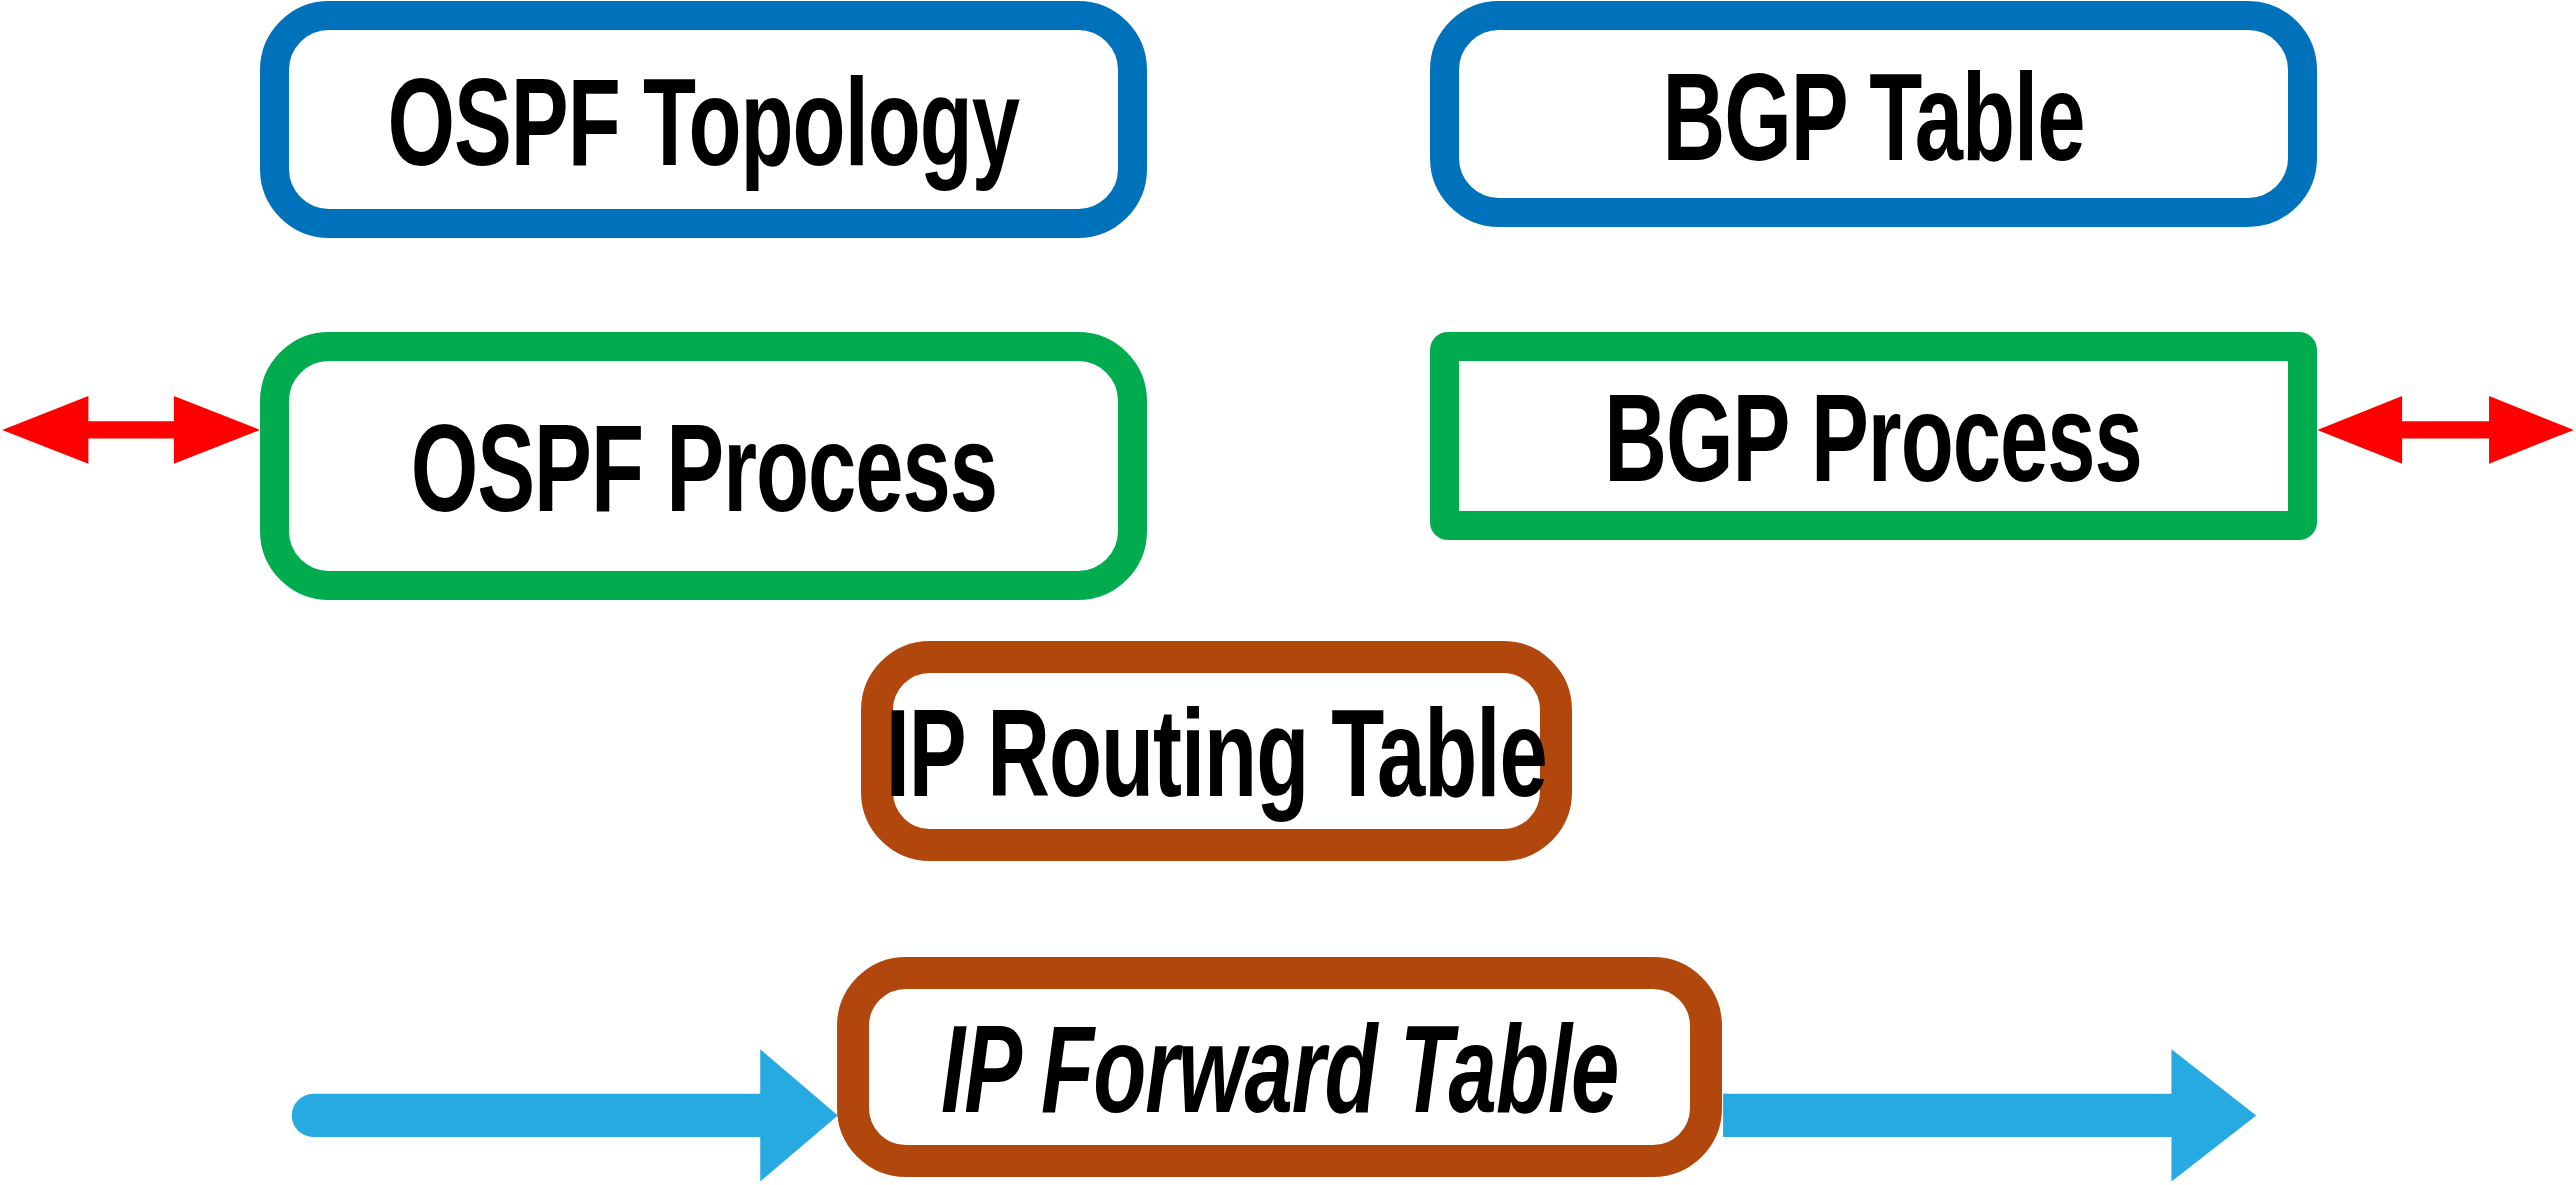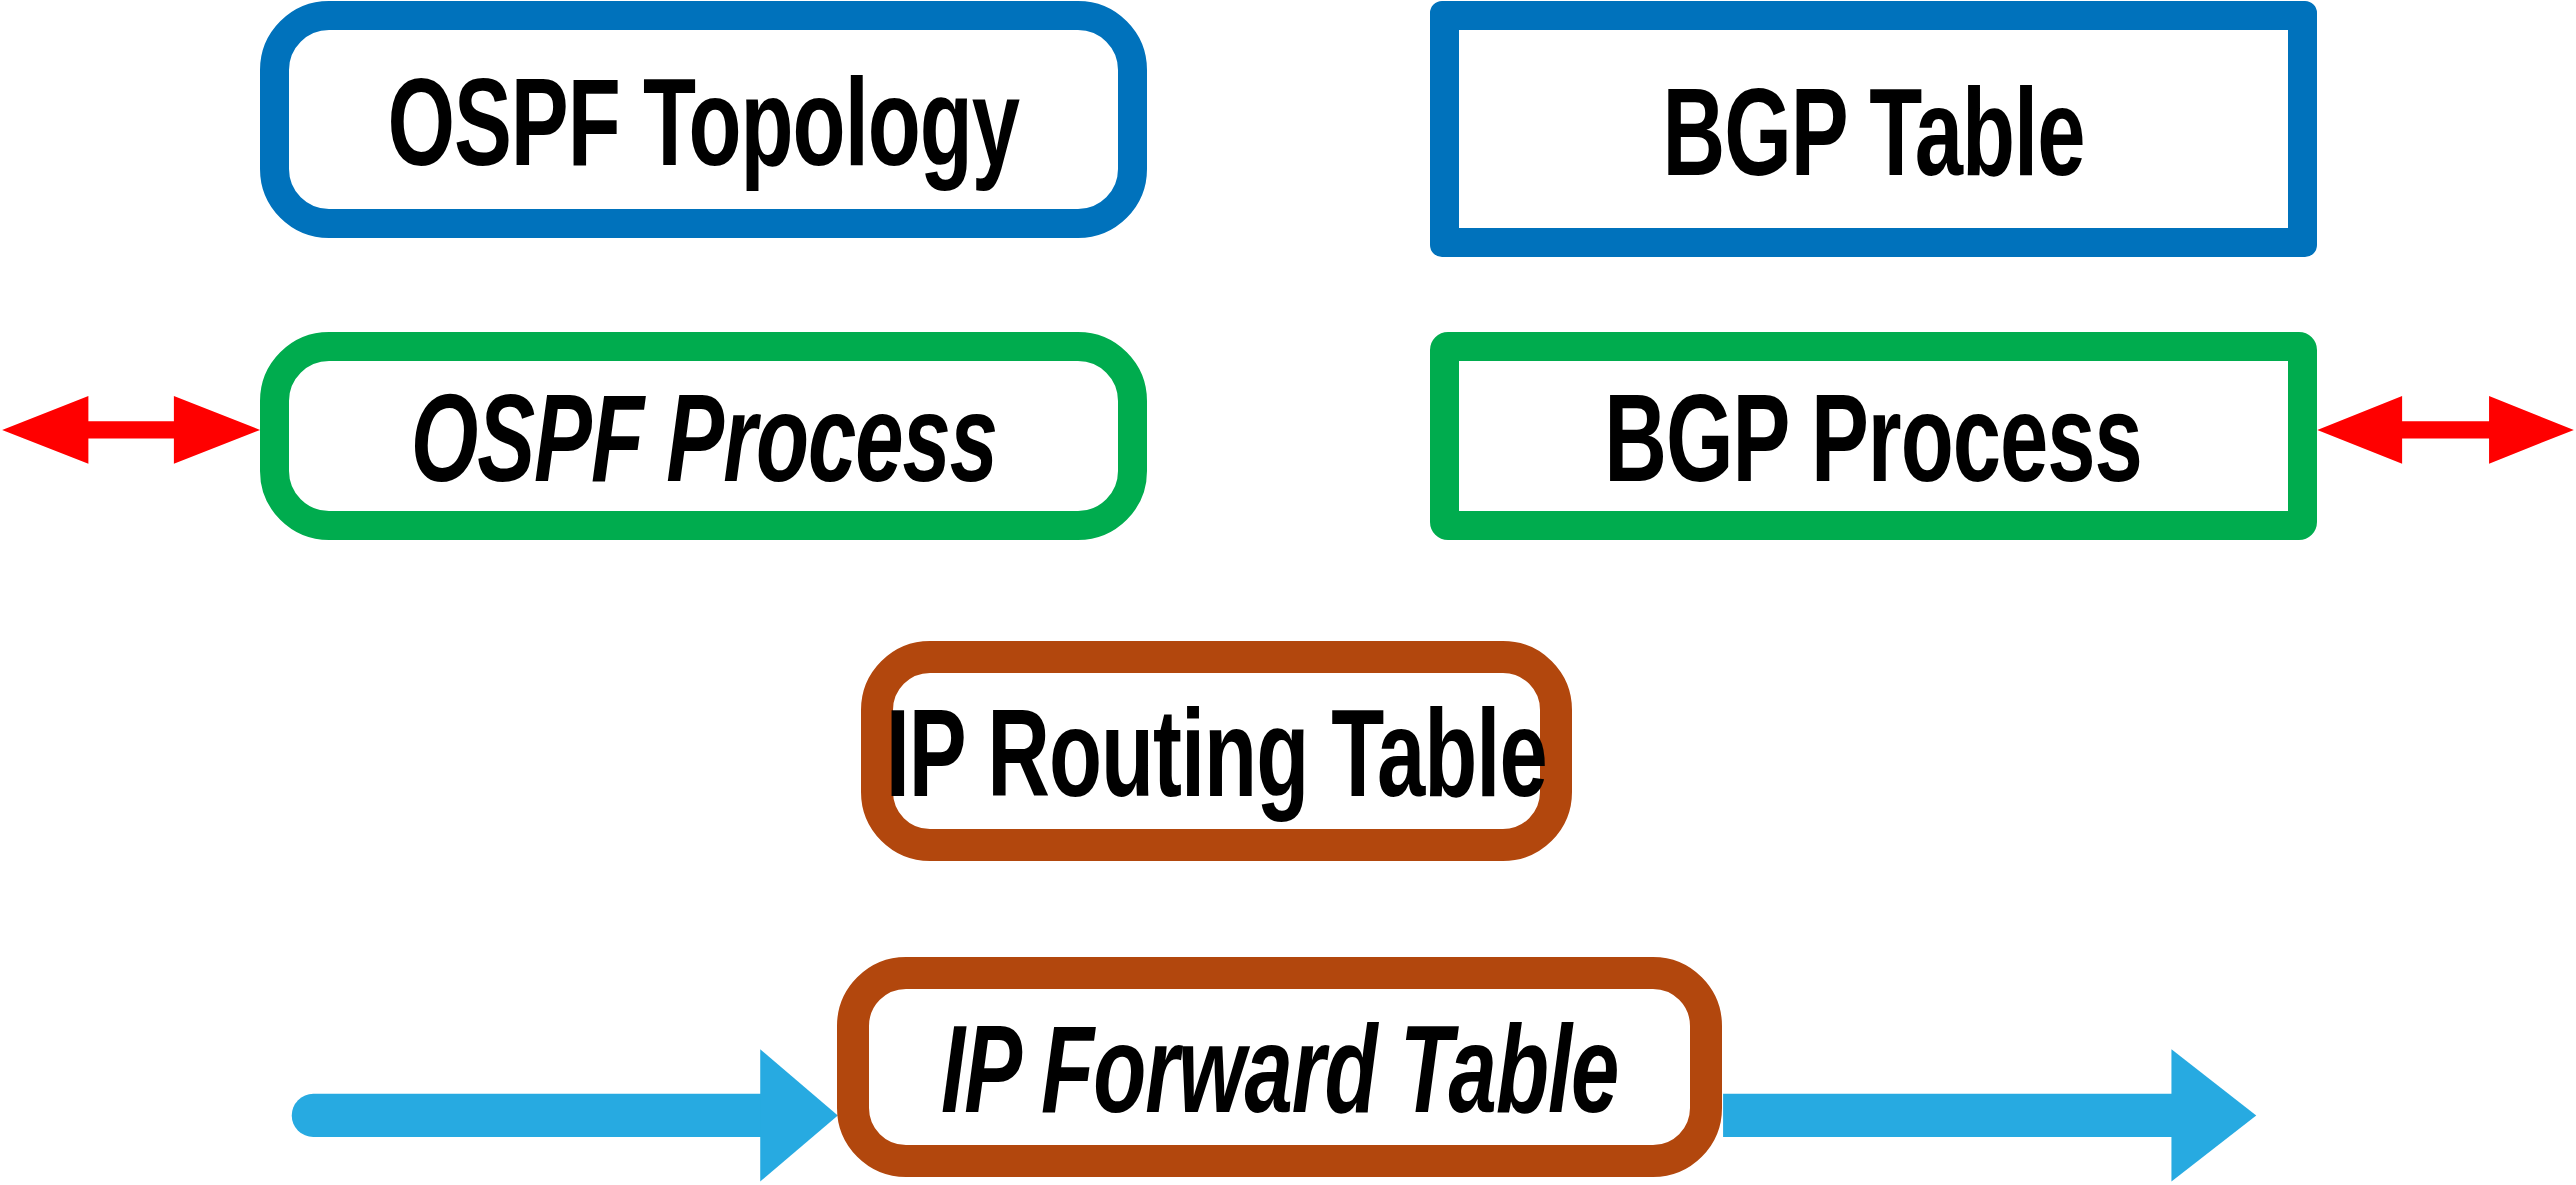--- a/index.html
+++ b/index.html
@@ -18,22 +18,22 @@
   .node .label{
     font-weight:700;font-size:124px;color:var(--text);white-space:nowrap;
     transform:scaleX(0.70);transform-origin:center center;letter-spacing:-1.4px;
     padding-top:4.3px;
   }
   .node.blue{border-color:var(--blue);border-width:29px;}
   .node.green{border-color:var(--green);border-width:29px;}
   .node.brown{border-color:var(--brown);border-width:32px;}
 
   #box-ospf-topology {left:260px;  top:1.4px;    width:887px; height:237px;}
-  #box-bgp-table     {left:1430px; top:1.4px;    width:887px; height:256px;border-radius:12px;}
-  #box-ospf-process  {left:260px;  top:332px;  width:887px; height:208px;font-style:italic;}
+  #box-bgp-table     {left:1430px; top:1.4px;    width:887px; height:226px;}
+  #box-ospf-process  {left:260px;  top:332px;  width:887px; height:268px;}
   #box-bgp-process   {left:1430px; top:332px;  width:887px; height:208px;border-radius:18px;}
   #box-ip-routing    {left:837px; top:641px;  width:711px; height:220px;margin-left:24px;}
   #box-ip-forward    {left:837px; top:957px; width:885px; height:220px;font-style:italic;}
 
   svg.arrows{position:absolute;left:0;top:0;width:2576px;height:1186px;pointer-events:none;}
   .red-fill{fill:var(--red);}
   .cyan-fill{fill:var(--cyan);}
   .cyan-stroke{stroke:var(--cyan);}
 </style>
 </head>

